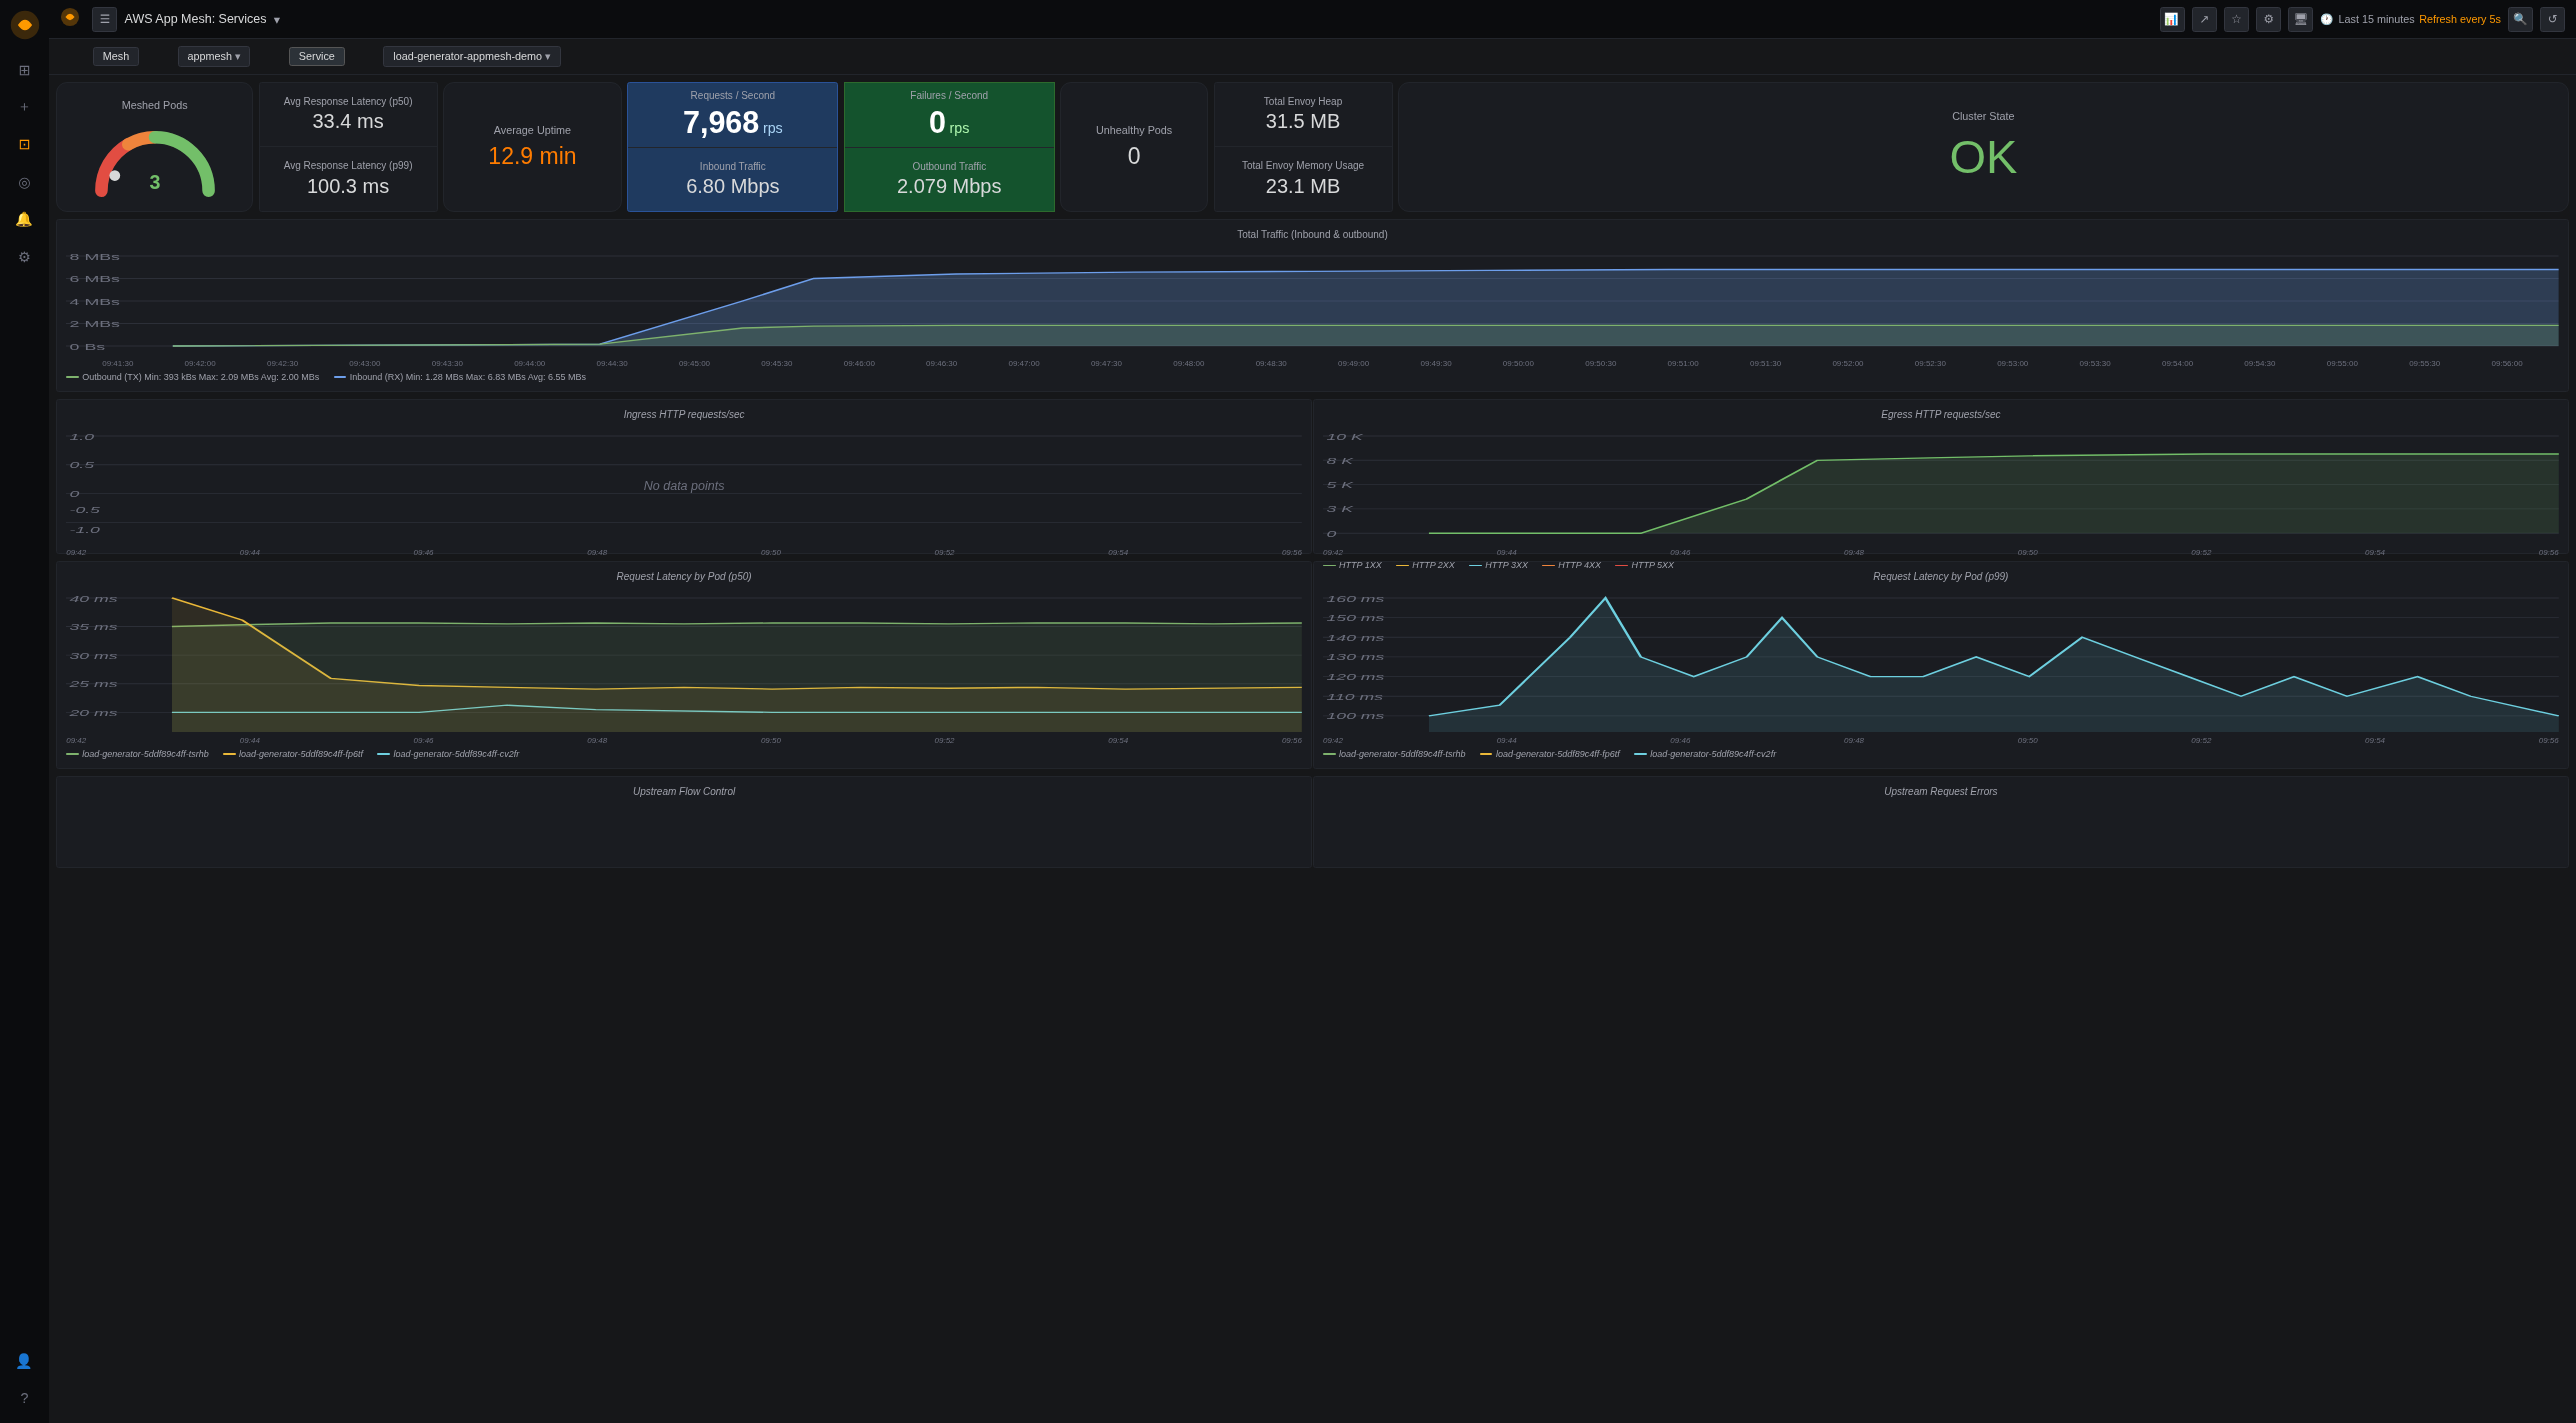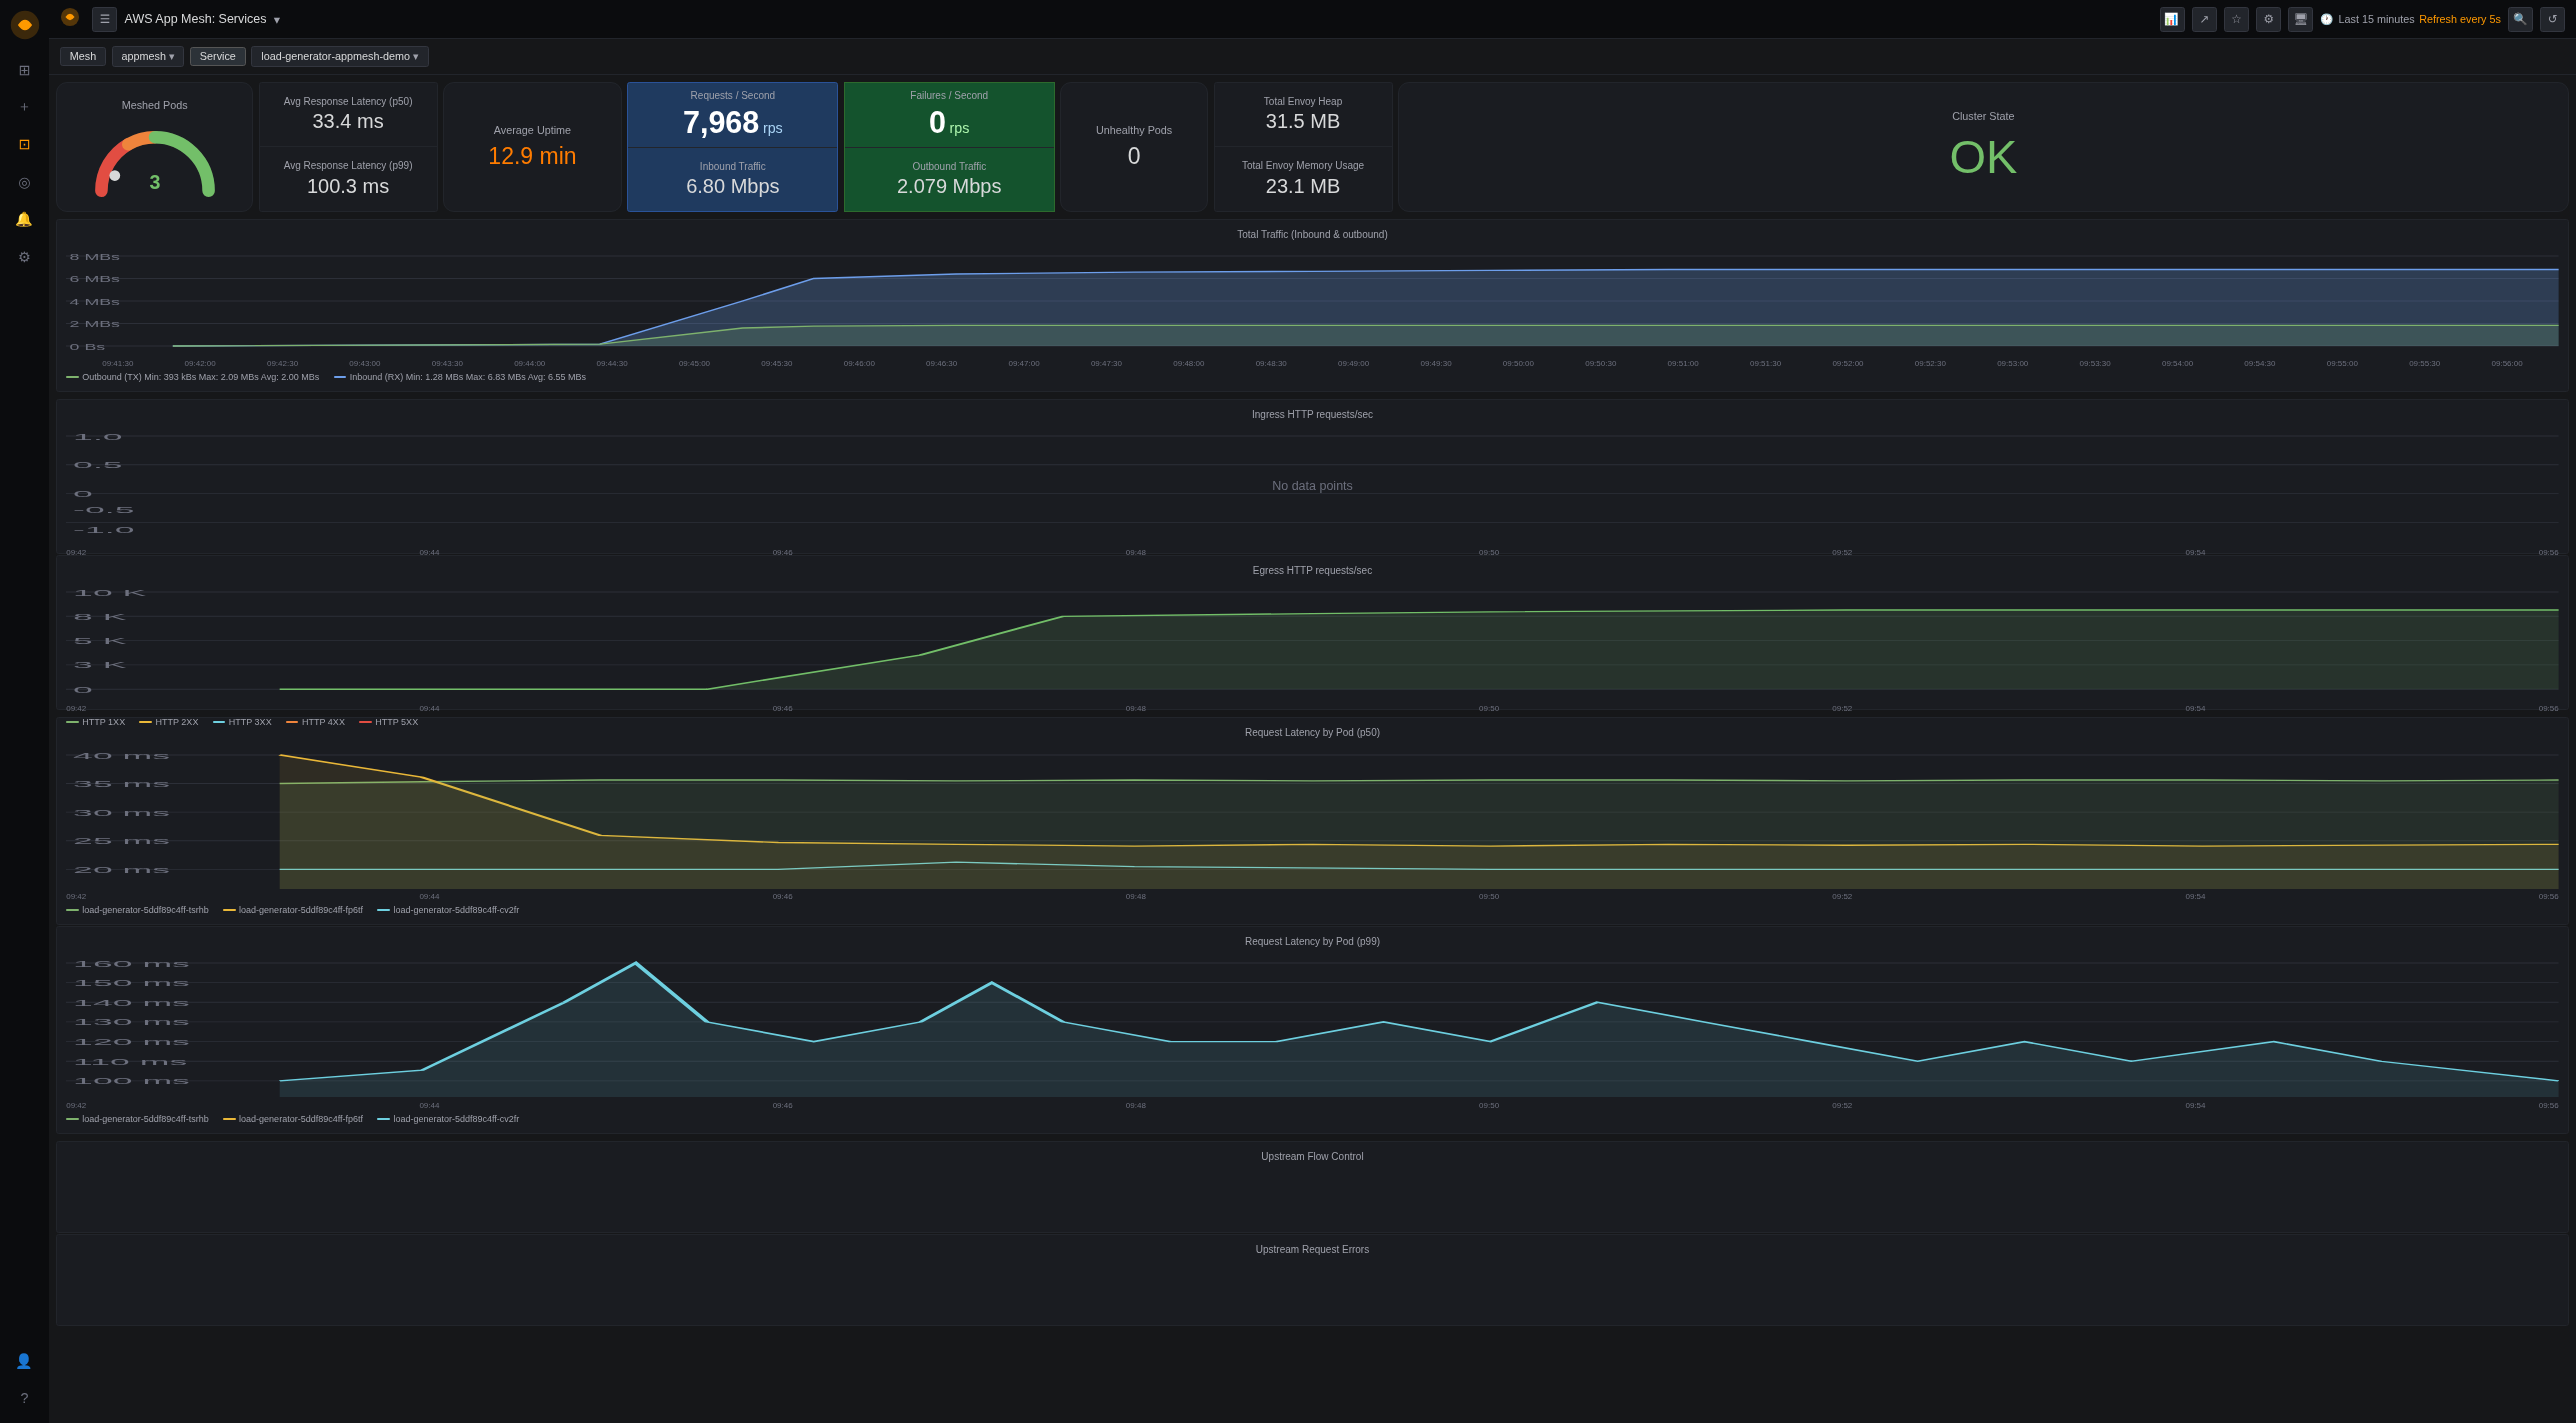--- a/index.html
+++ b/index.html
@@ -118,20 +118,21 @@
       flex-shrink: 0;
     }
     .breadcrumb-tag {
       background: #22252b;
       border: 0.9px solid #33363f;
       border-radius: 2.7px;
       padding: 2.7px 9px;
       font-size: 10.8px;
       color: #d8d9da;
       cursor: pointer;
+      margin-left: 33px;
     }
     .breadcrumb-tag.active {
       background: #2c3238;
       border-color: #555;
     }
     .breadcrumb-tag.with-arrow::after {
       content: ' ▾';
       color: #9fa1ab;
     }
 
@@ -226,22 +227,23 @@
       color: #9fa1ab;
       text-align: center;
       margin-bottom: 7.2px;
     }
     .chart-area {
       position: relative;
     }
 
     .charts-grid-2 {
       display: grid;
-      grid-template-columns: 1fr;
+      grid-template-columns: 1fr 1fr;
       gap: 1px;
+      font-style: italic;
     }
     .chart-axis-label {
       font-size: 10px;
       fill: #6c6f7d;
     }
     .chart-grid-line {
       stroke: #2c2f38;
       stroke-width: 1;
     }
 

